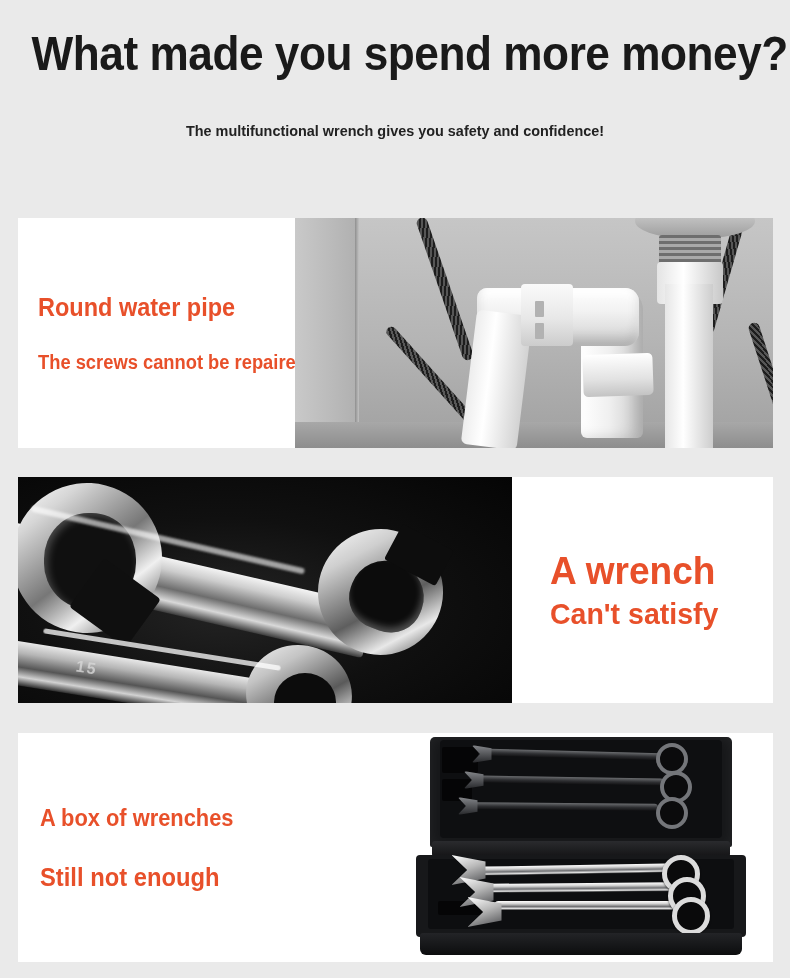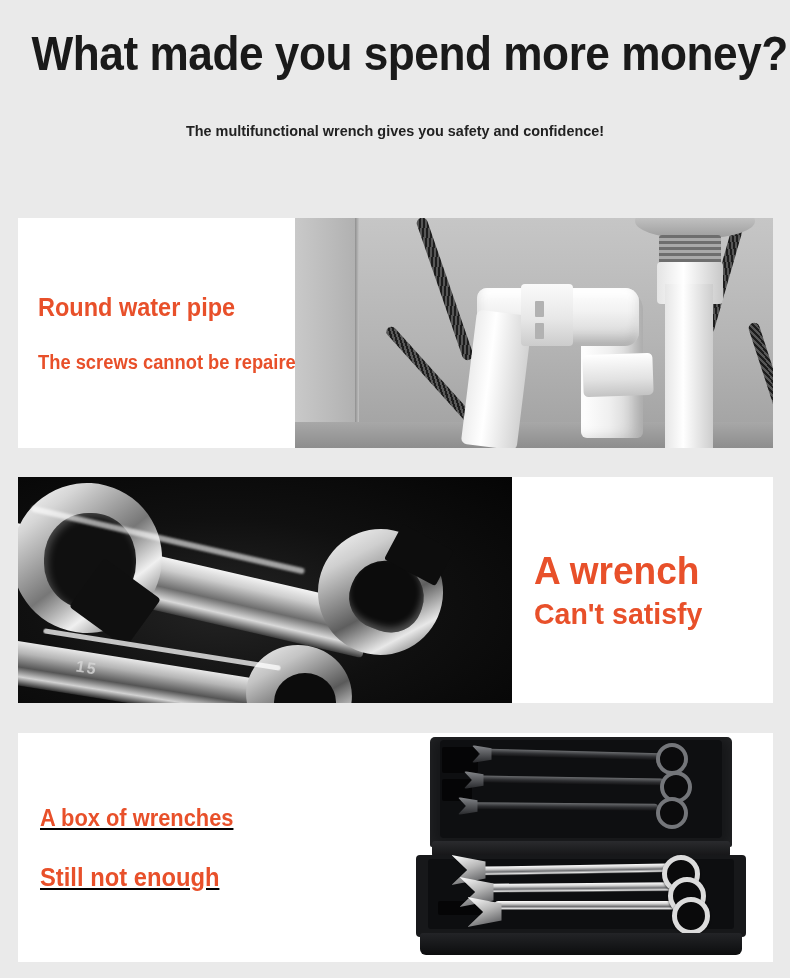--- a/index.html
+++ b/index.html
@@ -52,21 +52,21 @@
   .panel {
     position: absolute;
     left: 18px;
     width: 755px;
     background: #ffffff;
     overflow: hidden;
     display: flex;
   }
   #panel-1 { top: 218px;  height: 230px; }
   #panel-2 { top: 477px;  height: 226px; }
-  #panel-3 { top: 733px;  height: 229px; text-decoration: underline; }
+  #panel-3 { top: 733px;  height: 229px; }
 
   .text-pane {
     position: relative;
     box-sizing: border-box;
     background: #ffffff;
     flex: 0 0 auto;
     display: flex;
     flex-direction: column;
     justify-content: center;
   }
@@ -85,21 +85,21 @@
     transform-origin: left center;
   }
 
   
   #panel-1 .text-pane { width: 277px; padding-left: 20px; }
   #panel-1 .line-a { font-size: 25px; line-height: 30px; transform: scaleX(0.94); }
   #panel-1 .line-b { font-size: 19.5px; line-height: 24px; margin-top: 28px; transform: scaleX(0.94); }
 
   
   #panel-2 .photo-pane { flex: 0 0 494px; }
-  #panel-2 .text-pane  { flex: 1 1 auto; padding-left: 22px; }
+  #panel-2 .text-pane  { flex: 1 1 auto; padding-left: 38px; }
   #panel-2 .line-a { font-size: 39px; line-height: 44px; transform: scaleX(0.95); }
   #panel-2 .line-b { font-size: 30px; line-height: 34px; margin-top: 4px; transform: scaleX(0.95); }
 
   
   #panel-3 .text-pane { width: 370px; padding-left: 22px; }
   #panel-3 .photo-pane { background: #ffffff; }
   #panel-3 .line-a { font-size: 23px; line-height: 28px; transform: scaleX(0.95); }
   #panel-3 .line-b { font-size: 25px; line-height: 30px; margin-top: 30px; transform: scaleX(0.95); }
 
   

